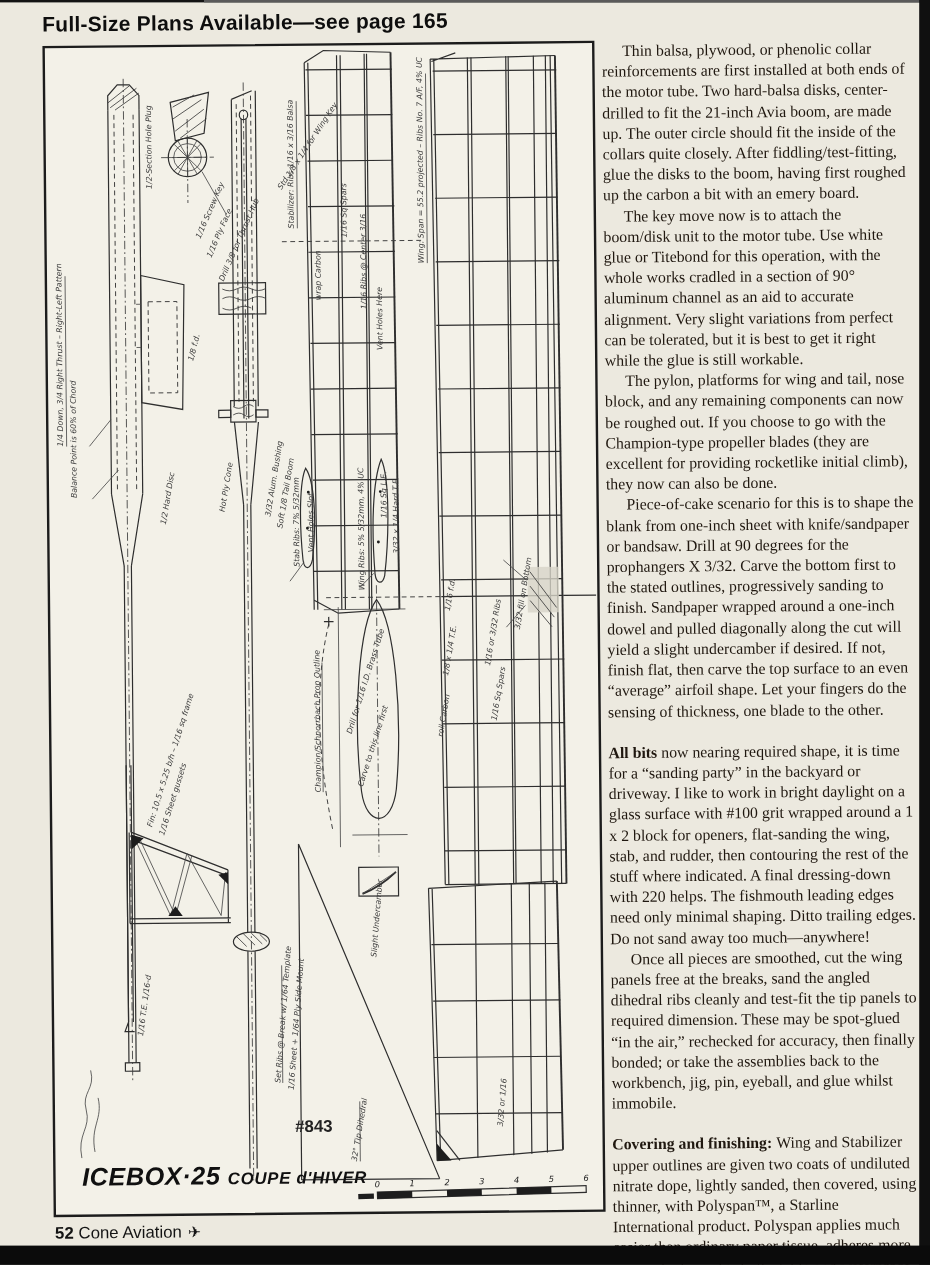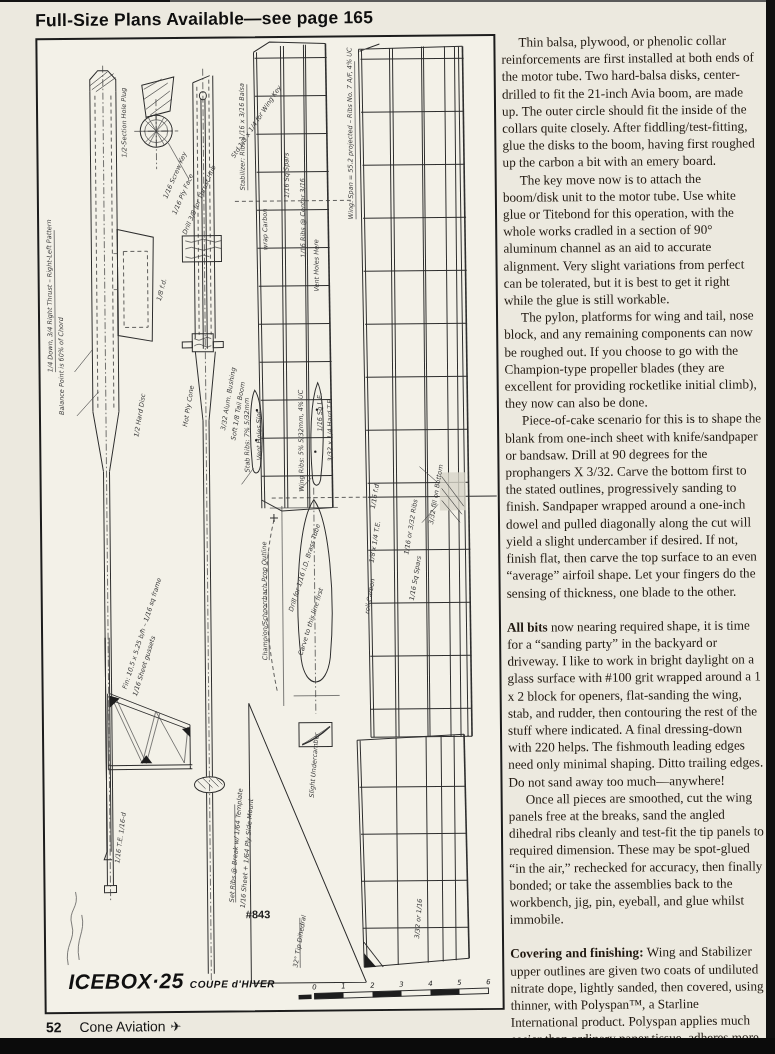--- a/index.html
+++ b/index.html
@@ -26,38 +26,38 @@
   .plan-box{
     position:absolute;left:39px;top:33px;width:460px;height:976px;
     border:2px solid #1c1c1c;background:#f3f1e8;box-sizing:border-box;
   }
   .plan-box svg{position:absolute;left:0;top:0;}
 
   .plan-title{
     position:absolute;left:22px;top:930px;color:#101010;white-space:nowrap;
     font-style:italic;font-weight:bold;font-size:21px;letter-spacing:0.5px;
   }
-  .plan-subtitle{font-size:10px;letter-spacing:0.6px;margin-left:6px;}
+  .plan-subtitle{font-size:14px;letter-spacing:0.6px;margin-left:6px;}
   .plan-number{
-    position:absolute;left:200px;top:870px;font-size:11px;color:#222;font-weight:bold;
+    position:absolute;left:200px;top:892px;font-size:14px;color:#222;font-weight:bold;
   }
 
   .article{
     position:absolute;left:505px;top:33px;width:257px;
     font-family:"Liberation Serif", serif;
     font-size:13.2px;line-height:17.2px;color:#201810;
   }
   .article p{margin:0;}
   .article p.indent{text-indent:17px;}
   .article p.gap{margin-top:17px;}
 
   .footer{
     position:absolute;left:40px;top:1014px;font-size:14px;color:#141414;
   }
-  .footer b{margin-right:18px;}
+  .footer b{margin-right:4px;}
   .footer .plane{font-size:13px;margin-left:5px;}
 
   
   .ln{stroke:#2e2e2e;stroke-width:1;fill:none;}
   .ln2{stroke:#2e2e2e;stroke-width:1.6;fill:none;}
   .thin{stroke:#4a4a4a;stroke-width:0.7;fill:none;}
   .dash{stroke:#3a3a3a;stroke-width:0.8;fill:none;stroke-dasharray:4 3;}
   .cline{stroke:#3a3a3a;stroke-width:0.7;fill:none;stroke-dasharray:7 2.5 1.5 2.5;}
   .hatch{stroke:#3b3b3b;stroke-width:0.7;fill:none;}
   .solidfill{fill:#1d1d1d;stroke:none;}

